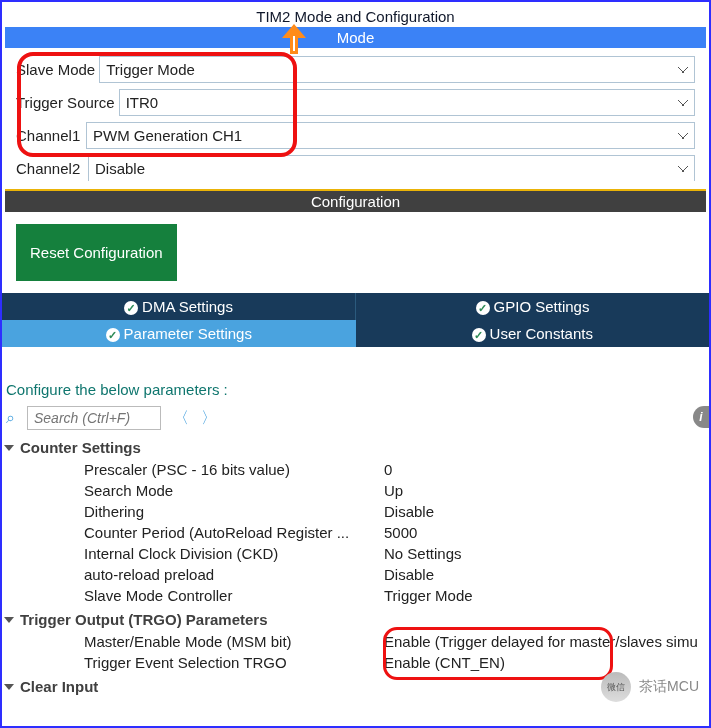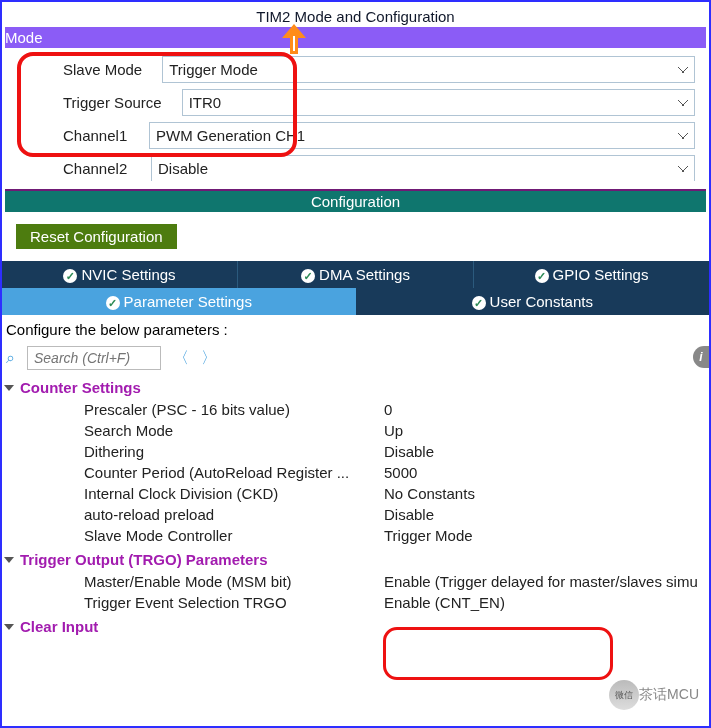--- a/index.html
+++ b/index.html
@@ -1,53 +1,53 @@
 <!DOCTYPE html>
 <html><head>
 <meta charset="utf-8">
 <style>
   * { box-sizing: border-box; margin: 0; padding: 0; font-family: Arial, sans-serif; }
   body { background: #fff; width: 711px; height: 728px; overflow: hidden; border: 2px solid #2e2eff; position: relative; }
   .title-bar { text-align: center; color: #0f172a; font-size: 15px; padding: 6px 0 2px; }
-  .mode-header { background: #8b5cf6; color: #fff; padding: 2px 0; font-size: 15px; margin: 0 3px; }
+  .mode-header { background: #3b82f6; color: #fff; text-align: center; padding: 2px 0; font-size: 15px; margin: 0 3px; }
   .mode-panel { padding: 8px 14px 4px; }
-  .field-row { display: flex; align-items: center; margin-bottom: 6px; gap: 20px; margin-left: 47px; }
+  .field-row { display: flex; align-items: center; margin-bottom: 6px; gap: 4px; }
   .field-label { font-size: 15px; color: #222; white-space: nowrap; flex-shrink: 0; }
   .field-value { flex: 1; border: 1px solid #b0c4d4; background: #fff; padding: 4px 20px 4px 6px; font-size: 15px; color: #222; position: relative; }
   .field-value::after { content: ""; position: absolute; right: 6px; top: 50%; width: 10px; height: 6px; transform: translateY(-50%); background: linear-gradient(45deg, transparent 45%, #555 45%, #555 55%, transparent 55%), linear-gradient(-45deg, transparent 45%, #555 45%, #555 55%, transparent 55%); background-size: 6px 6px; background-position: left center, right center; background-repeat: no-repeat; }
-  .config-header { background: #0f766e; color: #fff; text-align: center; padding: 2px 8px; font-size: 15px; margin: 4px 3px 0; border-top: 2px solid #701a75; }
+  .config-header { background: #404040; color: #fff; text-align: center; padding: 2px 8px; font-size: 15px; margin: 4px 3px 0; border-top: 2px solid #eab308; }
   .config-body { padding: 12px 14px; }
-  .reset-btn { background: #4d7c0f; color: #fff; border: none; padding: 4px 14px; font-size: 15px; cursor: pointer; }
+  .reset-btn { background: #15803d; color: #fff; border: none; padding: 20px 14px; font-size: 15px; cursor: pointer; }
   .tabs1 { display: flex; background: #183a5a; }
   .tabs1 .tab { flex: 1; text-align: center; color: #fff; padding: 5px 0; font-size: 15px; position: relative; border-right: 1px solid #2b5a7d; }
   .tabs1 .tab:last-child { border-right: none; }
   .tabs2 { display: flex; }
   .tabs2 .tab { flex: 1; text-align: center; padding: 5px 0; font-size: 15px; }
   .tabs2 .tab.active { background: #4aa3df; color: #fff; }
   .tabs2 .tab.inactive { background: #183a5a; color: #fff; }
   .check-ico { color: #4cd964; display: inline-block; width: 14px; height: 14px; line-height: 14px; border-radius: 50%; background: #fff; color: #2e8b57; font-size: 11px; text-align: center; margin-right: 4px; font-weight: bold; }
-  .hint-row { font-size: 15px; color: #000000; padding: 6px 4px 8px; }
+  .hint-row { font-size: 15px; color: #0f766e; padding: 6px 4px 8px; margin-top: 28px; }
   .search-row { display: flex; align-items: center; gap: 12px; padding: 0 4px 6px; position: relative; }
   .search-glass { color: #4aa3df; font-size: 16px; }
   .search-input { border: 1px solid #bbb; width: 134px; padding: 3px 6px; font-size: 14px; font-style: italic; color: #888; }
   .nav-btn { color: #4aa3df; font-size: 16px; background: none; border: none; cursor: pointer; }
   .info-circle { position: absolute; right: 0; top: 0; width: 16px; height: 22px; background: #888; border-radius: 11px 0 0 11px; color: #fff; display:flex; align-items:center; justify-content:center; font-style: italic; font-weight:bold; font-size:12px;}
   .tree { padding: 0 4px 0 2px; }
   .tree-node { margin-bottom: 2px; }
-  .tree-node-header { display: flex; align-items: center; gap: 6px; font-weight: bold; font-size: 15px; color: #a21caf; padding: 3px 0; }
+  .tree-node-header { display: flex; align-items: center; gap: 6px; font-weight: bold; font-size: 15px; color: #404040; padding: 3px 0; }
   .caret { display:inline-block; width:0; height:0; border-left:5px solid transparent; border-right:5px solid transparent; border-top:6px solid #555; transform: rotate(0deg);}
   .param-row { display: flex; padding: 2px 0 2px 80px; font-size: 15px; color: #222; }
   .param-label { flex: 0 0 300px; }
   .param-val { flex: 1; }
   .arrow-up { position:absolute; left:280px; top:22px; }
   .arrow-up .head { width:0; height:0; border-left:12px solid transparent; border-right:12px solid transparent; border-bottom:14px solid #ff8c1a; margin-bottom:-2px;}
   .arrow-wrap { display:flex; flex-direction:column; align-items:center; }
   .annot-top { position:absolute; left:15px; top:50px; width:280px; height:105px; border:4px solid #e11; border-radius:16px; pointer-events:none; }
   .annot-bot { position:absolute; left:381px; top:625px; width:230px; height:53px; border:3px solid #e11; border-radius:14px; pointer-events:none; }
-  .watermark { position:absolute; right:10px; bottom:16px; display:flex; align-items:center; gap:0; color:#888; font-size:14px; z-index:10;}
+  .watermark { position:absolute; right:10px; bottom:24px; display:flex; align-items:center; gap:8px; color:#888; font-size:14px; z-index:10;}
   .wechat-ico { width:30px; height:30px; border-radius:50%; background:linear-gradient(#bbb,#ddd); display:flex; align-items:center; justify-content:center; font-size:9px; color:#555; }
   .lbl-w-112 { min-width: 112px; }
   .lbl-w-66  { min-width: 66px; }
   .lbl-w-68  { min-width: 68px; }
 </style>
 </head>
 <body>
 
 <div class="title-bar">TIM2 Mode and Configuration</div>
 
@@ -79,23 +79,20 @@
   </div>
 </div>
 
 <div class="config-header">Configuration</div>
 
 <div class="config-body">
   <button class="reset-btn">Reset Configuration</button>
 </div>
 
 <div class="tabs1">
-  <div class="tab">
-    <span class="check-ico">✓</span><span>NVIC Settings</span>
-  </div>
   <div class="tab">
     <span class="check-ico">✓</span><span>DMA Settings</span>
   </div>
   <div class="tab">
     <span class="check-ico">✓</span><span>GPIO Settings</span>
   </div>
 </div>
 <div class="tabs2">
   <div class="tab active">
     <span class="check-ico">✓</span><span>Parameter Settings</span>
@@ -133,21 +130,21 @@
     <div class="param-row">
         <span class="param-label">Dithering</span>
         <span class="param-val">Disable</span>
       </div>
     <div class="param-row">
         <span class="param-label">Counter Period (AutoReload Register ...</span>
         <span class="param-val">5000</span>
       </div>
     <div class="param-row">
         <span class="param-label">Internal Clock Division (CKD)</span>
-        <span class="param-val">No Constants</span>
+        <span class="param-val">No Settings</span>
       </div>
     <div class="param-row">
         <span class="param-label">auto-reload preload</span>
         <span class="param-val">Disable</span>
       </div>
     <div class="param-row">
         <span class="param-label">Slave Mode Controller</span>
         <span class="param-val">Trigger Mode</span>
       </div>
   </div>

